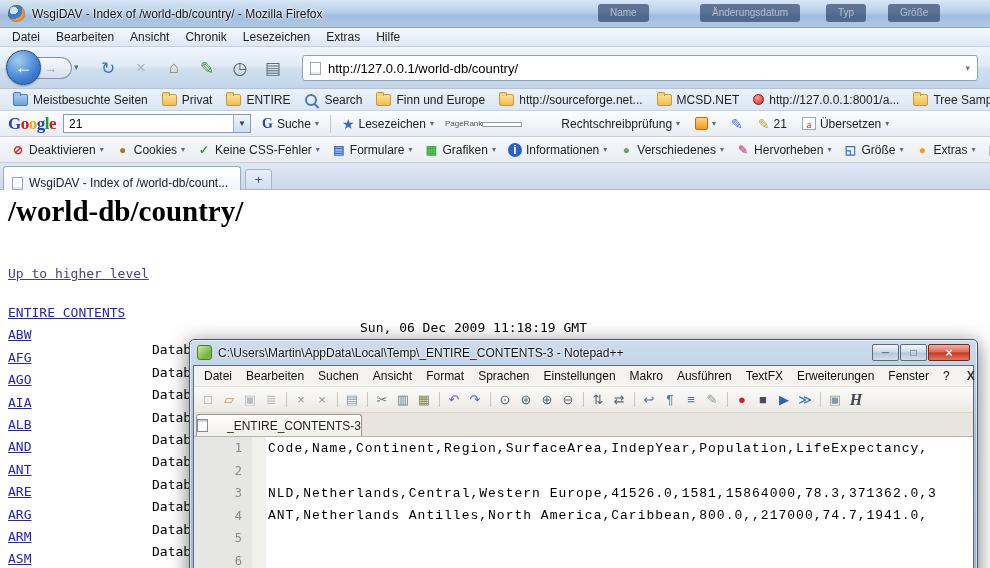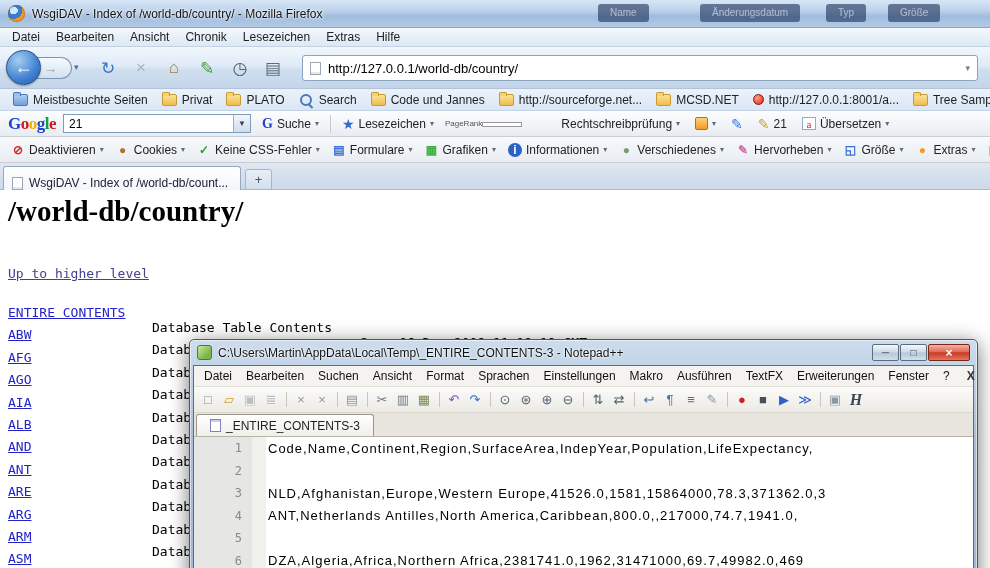--- a/index.html
+++ b/index.html
@@ -154,30 +154,30 @@
   .npp-menu-x { margin-left:auto; font-size:12px; font-weight:bold; color:#333; padding:0 10px; }
   .npp-toolbar { height:26px; display:flex; align-items:center; padding:0 4px; gap:1px;
     background:linear-gradient(#fbfbfa,#eceae4); border-bottom:1px solid #d8d6cd; }
   .tbi { width:20px; height:20px; border-radius:2px; display:flex; align-items:center; justify-content:center; }
   .tbi i { font-style:normal; font-size:13px; line-height:1; }
   .tbi.sep { width:8px; } .tbi.sep::before { content:""; width:1px; height:15px; background:#c9c6bc; }
   .tbi.big-h i { font-family:"Liberation Serif", serif; font-style:italic; font-weight:bold; font-size:16px; }
   .npp-tabbar { height:24px; background:#e8e5de; display:flex; align-items:flex-end; padding:0 2px;
     border-bottom:1px solid #b8b4aa; }
   .npp-tab { height:22px; background:linear-gradient(#fefefe,#f1efe9); border:1px solid #9a968c;
-    border-bottom:none; border-radius:3px 3px 0 0; display:flex; align-items:center; gap:5px;
-    padding:0 13px; font-size:12px; color:#222; }
+    border-bottom:none; border-radius:3px 3px 0 0; display:flex; align-items:center; gap:19px;
+    padding:0 0; font-size:12px; color:#222; }
   .doc-ico { width:11px; height:13px; background:#fff; border:1px solid #7a86b8;
     box-shadow:inset 0 2px 0 #c8d0ee; flex:none; }
   .npp-editor { flex:1; position:relative; overflow:hidden;
     background:linear-gradient(90deg,#e6e6e4 0 58px,#f0f0ed 58px 72px,#fff 72px); }
   .code-row { height:22.5px; display:flex; align-items:center; }
   .ln { width:58px; padding-right:10px; text-align:right; color:#8a8a86;
     font-family:"DejaVu Sans Mono", monospace; font-size:12px; flex:none; }
-  .code { padding-left:16px; font-family:Liberation Sans, sans-serif; font-size:13px;
+  .code { padding-left:16px; font-family:Liberation Mono, monospace; font-size:13px;
     letter-spacing:1px; color:#000; white-space:pre; }
 </style>
 </head>
 <body>
 
 <div class="screen">
 
   <div class="ff-titlebar">
     <span class="ff-logo"></span>
     <span class="ff-title">WsgiDAV - Index of /world-db/country/ - Mozilla Firefox</span>
@@ -240,29 +240,29 @@
       <span class="bm">
         <span class="ic ic-smart"></span>
         <span>Meistbesuchte Seiten</span>
       </span>
       <span class="bm">
         <span class="ic ic-folder"></span>
         <span>Privat</span>
       </span>
       <span class="bm">
         <span class="ic ic-folder"></span>
-        <span>PLATO</span>
+        <span>ENTIRE</span>
       </span>
       <span class="bm">
         <span class="ic ic-search"></span>
         <span>Search</span>
       </span>
       <span class="bm">
         <span class="ic ic-folder"></span>
-        <span>Code und Jannes</span>
+        <span>Finn und Europe</span>
       </span>
       <span class="bm">
         <span class="ic ic-folder"></span>
         <span>http://sourceforge.net...</span>
       </span>
       <span class="bm">
         <span class="ic ic-folder"></span>
         <span>MCSD.NET</span>
       </span>
       <span class="bm">
@@ -384,21 +384,20 @@
       </span>
     <span class="newtab">+</span>
   </div>
 
   <div class="content">
     <h1 class="page-title">/world-db/country/</h1>
     <a class="up-link">Up to higher level</a>
     <div class="dirtable">
         <div class="drow">
         <a class="col-name">ENTIRE CONTENTS</a>
-        <span class="col-type">Database Table Contents</span>
         <span class="col-date">Sun, 06 Dec 2009 11:18:19 GMT</span>
       </div>
         <div class="drow">
         <a class="col-name">ABW</a>
         <span class="col-type">Database Record</span>
         <span class="col-date">Sun, 06 Dec 2009 11:18:19 GMT</span>
       </div>
         <div class="drow">
         <a class="col-name">AFG</a>
         <span class="col-type">Database Record</span>
@@ -603,30 +602,29 @@
       <div class="npp-editor">
           <div class="code-row">
           <span class="ln">1</span>
           <span class="code">Code,Name,Continent,Region,SurfaceArea,IndepYear,Population,LifeExpectancy,</span>
         </div>
           <div class="code-row">
           <span class="ln">2</span>
         </div>
           <div class="code-row">
           <span class="ln">3</span>
-          <span class="code">NLD,Afghanistan,Europe,Western Europe,41526.0,1581,15864000,78.3,371362.0,3</span>
+          <span class="code">NLD,Netherlands,Central,Western Europe,41526.0,1581,15864000,78.3,371362.0,3</span>
         </div>
           <div class="code-row">
           <span class="ln">4</span>
           <span class="code">ANT,Netherlands Antilles,North America,Caribbean,800.0,,217000,74.7,1941.0,</span>
         </div>
           <div class="code-row">
           <span class="ln">5</span>
         </div>
           <div class="code-row">
           <span class="ln">6</span>
-          <span class="code">DZA,Algeria,Africa,Northern Africa,2381741.0,1962,31471000,69.7,49982.0,469</span>
         </div>
         </div>
     </div>
   </div>
 
 </div>
 
 </body></html>

